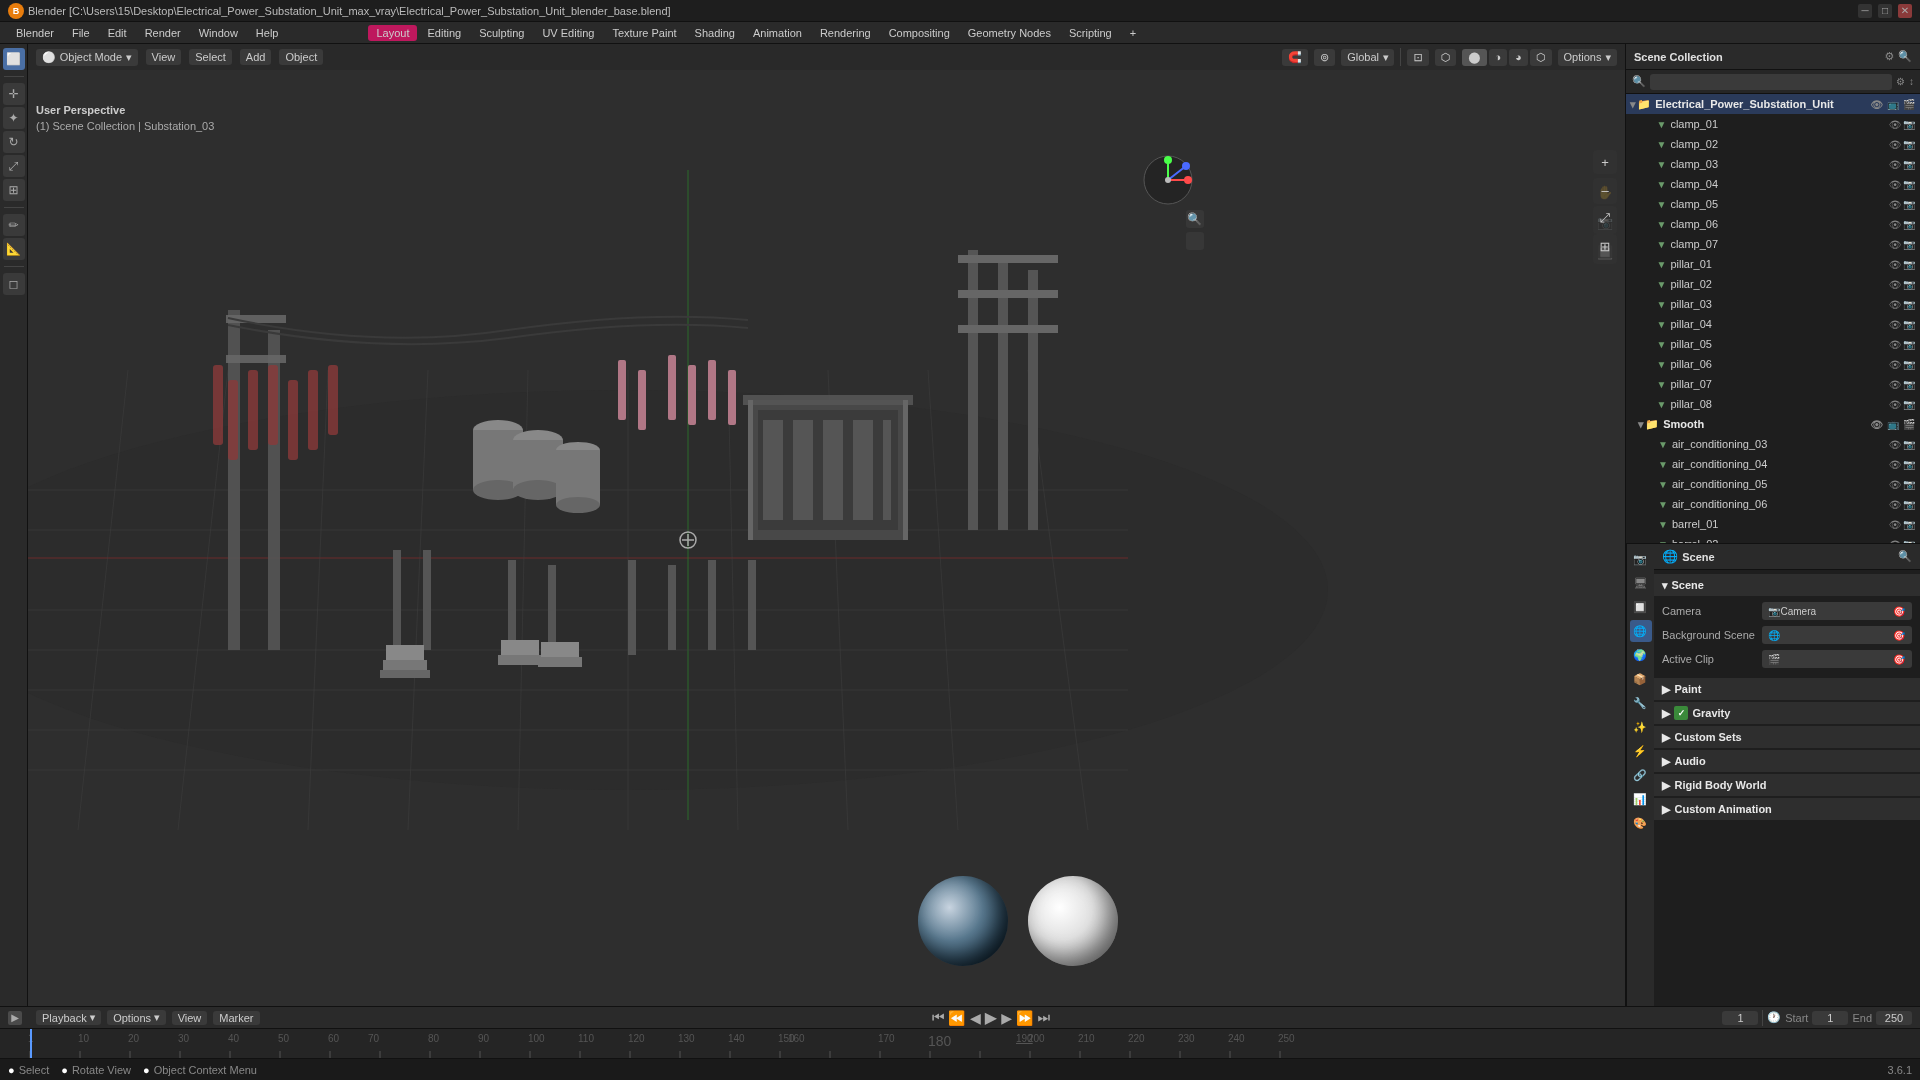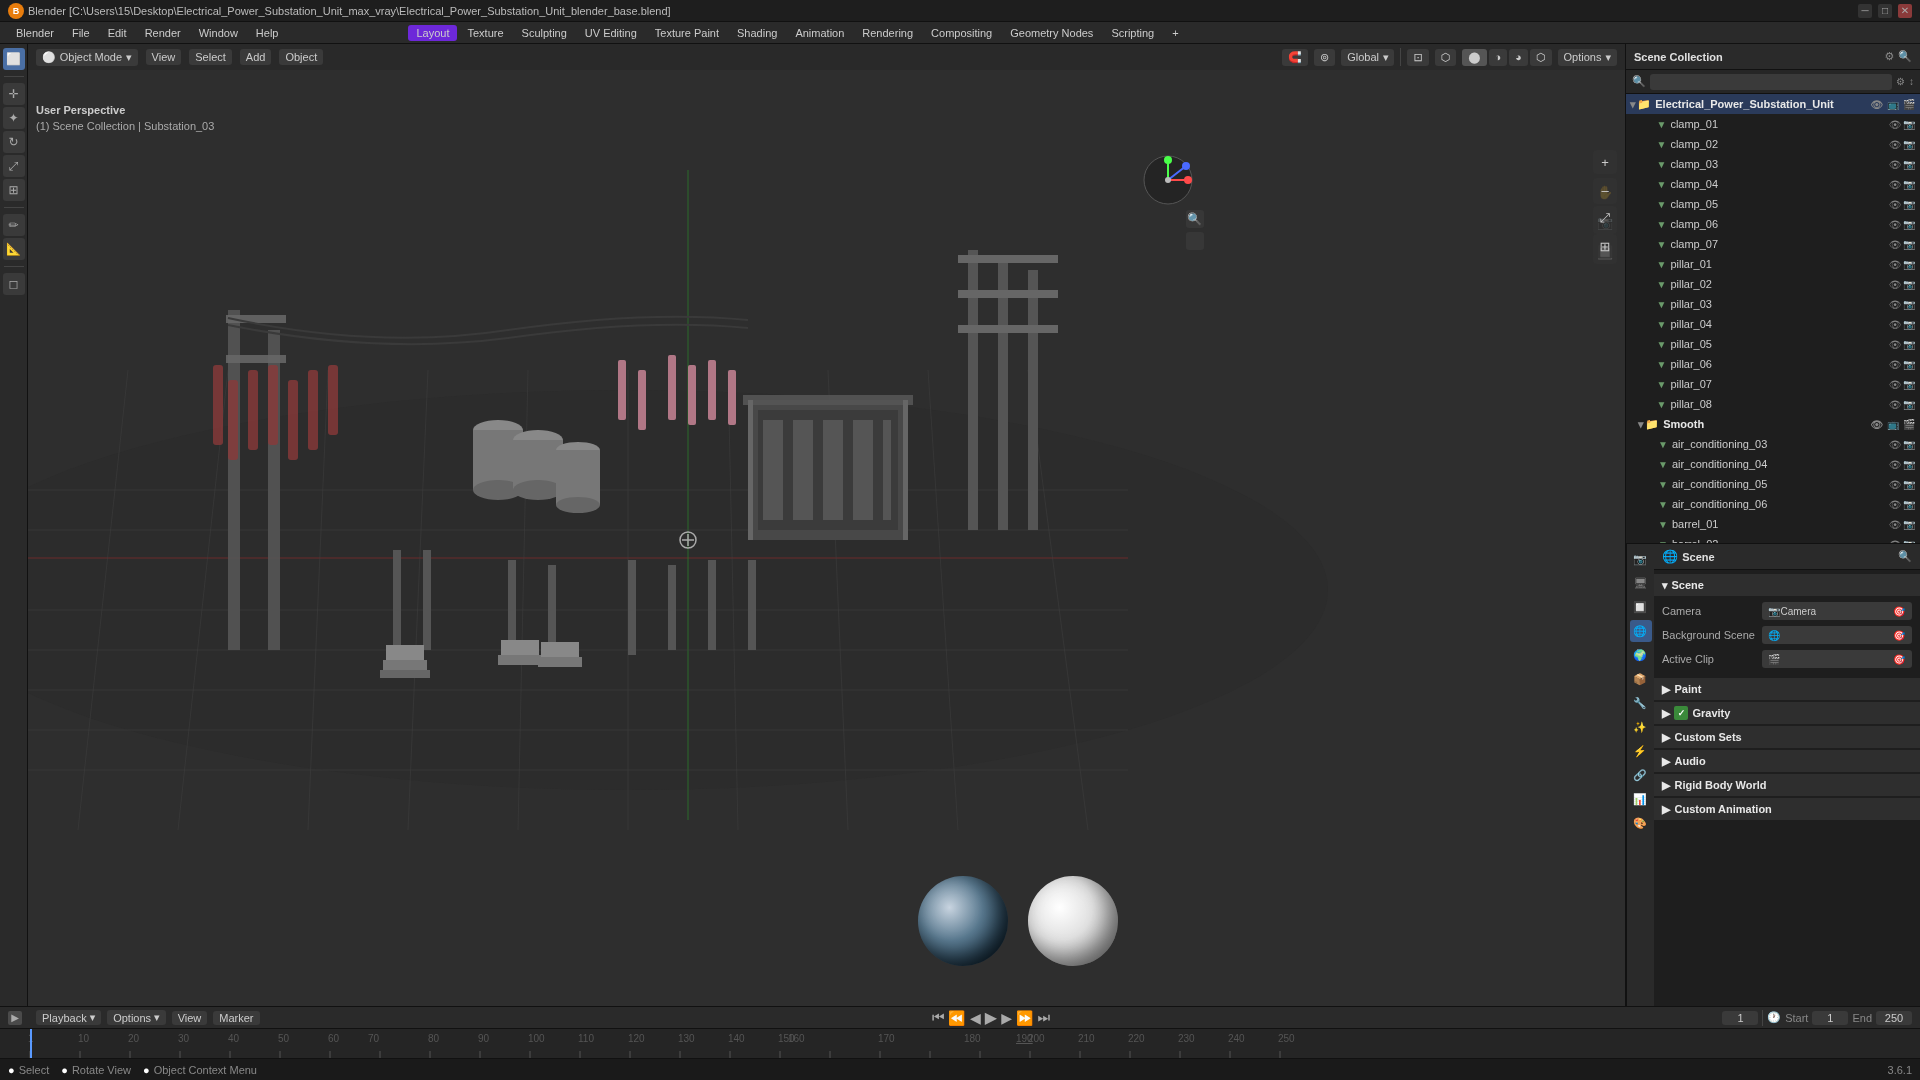--- a/index.html
+++ b/index.html
@@ -51,21 +51,21 @@
       z-index: 100;
       border-bottom: 1px solid #111;
     }
     .menu-item {
       padding: 2px 8px;
       font-size: 11px;
       color: #ccc;
       cursor: pointer;
       border-radius: 3px;
     }
-    .menu-item.active { background: #6d28d9; margin-left: 40px; }
+    .menu-item.active { background: #be185d; }
 
     
     #left-toolbar {
       width: 28px;
       background: #2a2a2a;
       display: flex;
       flex-direction: column;
       align-items: center;
       padding: 4px 0;
       gap: 2px;
@@ -406,21 +406,21 @@
 
 <div id="menubar">
   <div class="menu-item">Blender</div>
   <div class="menu-item">File</div>
   <div class="menu-item">Edit</div>
   <div class="menu-item">Render</div>
   <div class="menu-item">Window</div>
   <div class="menu-item">Help</div>
   <div style="margin-left:80px;display:flex;gap:2px;">
     <div class="menu-item active">Layout</div>
-    <div class="menu-item">Texture</div>
+    <div class="menu-item">Editing</div>
     <div class="menu-item">Sculpting</div>
     <div class="menu-item">UV Editing</div>
     <div class="menu-item">Texture Paint</div>
     <div class="menu-item">Shading</div>
     <div class="menu-item">Animation</div>
     <div class="menu-item">Rendering</div>
     <div class="menu-item">Compositing</div>
     <div class="menu-item">Geometry Nodes</div>
     <div class="menu-item">Scripting</div>
     <div class="menu-item">+</div>
@@ -1045,21 +1045,21 @@
         <span style="position:absolute;left:428px;font-size:10px;color:#555;">80</span>
         <span style="position:absolute;left:478px;font-size:10px;color:#555;">90</span>
         <span style="position:absolute;left:528px;font-size:10px;color:#555;">100</span>
         <span style="position:absolute;left:578px;font-size:10px;color:#555;">110</span>
         <span style="position:absolute;left:628px;font-size:10px;color:#555;">120</span>
         <span style="position:absolute;left:678px;font-size:10px;color:#555;">130</span>
         <span style="position:absolute;left:728px;font-size:10px;color:#555;">140</span>
         <span style="position:absolute;left:778px;font-size:10px;color:#555;">150</span>
         <span style="position:absolute;left:788px;font-size:10px;color:#555;">160</span>
         <span style="position:absolute;left:878px;font-size:10px;color:#555;">170</span>
-        <span style="position:absolute;left:964px;font-size:10px;color:#555;">180</span>
+        <span style="position:absolute;left:928px;font-size:14px;color:#555;">180</span>
         <span style="position:absolute;left:1016px;font-size:10px;color:#555;text-decoration:underline;">190</span>
         <span style="position:absolute;left:1028px;font-size:10px;color:#555;">200</span>
         <span style="position:absolute;left:1078px;font-size:10px;color:#555;">210</span>
         <span style="position:absolute;left:1128px;font-size:10px;color:#555;">220</span>
         <span style="position:absolute;left:1178px;font-size:10px;color:#555;">230</span>
         <span style="position:absolute;left:1228px;font-size:10px;color:#555;">240</span>
         <span style="position:absolute;left:1278px;font-size:10px;color:#555;">250</span>
       </div>
 
       <svg style="position:absolute;bottom:0;left:0;right:0;height:8px;width:100%;">

